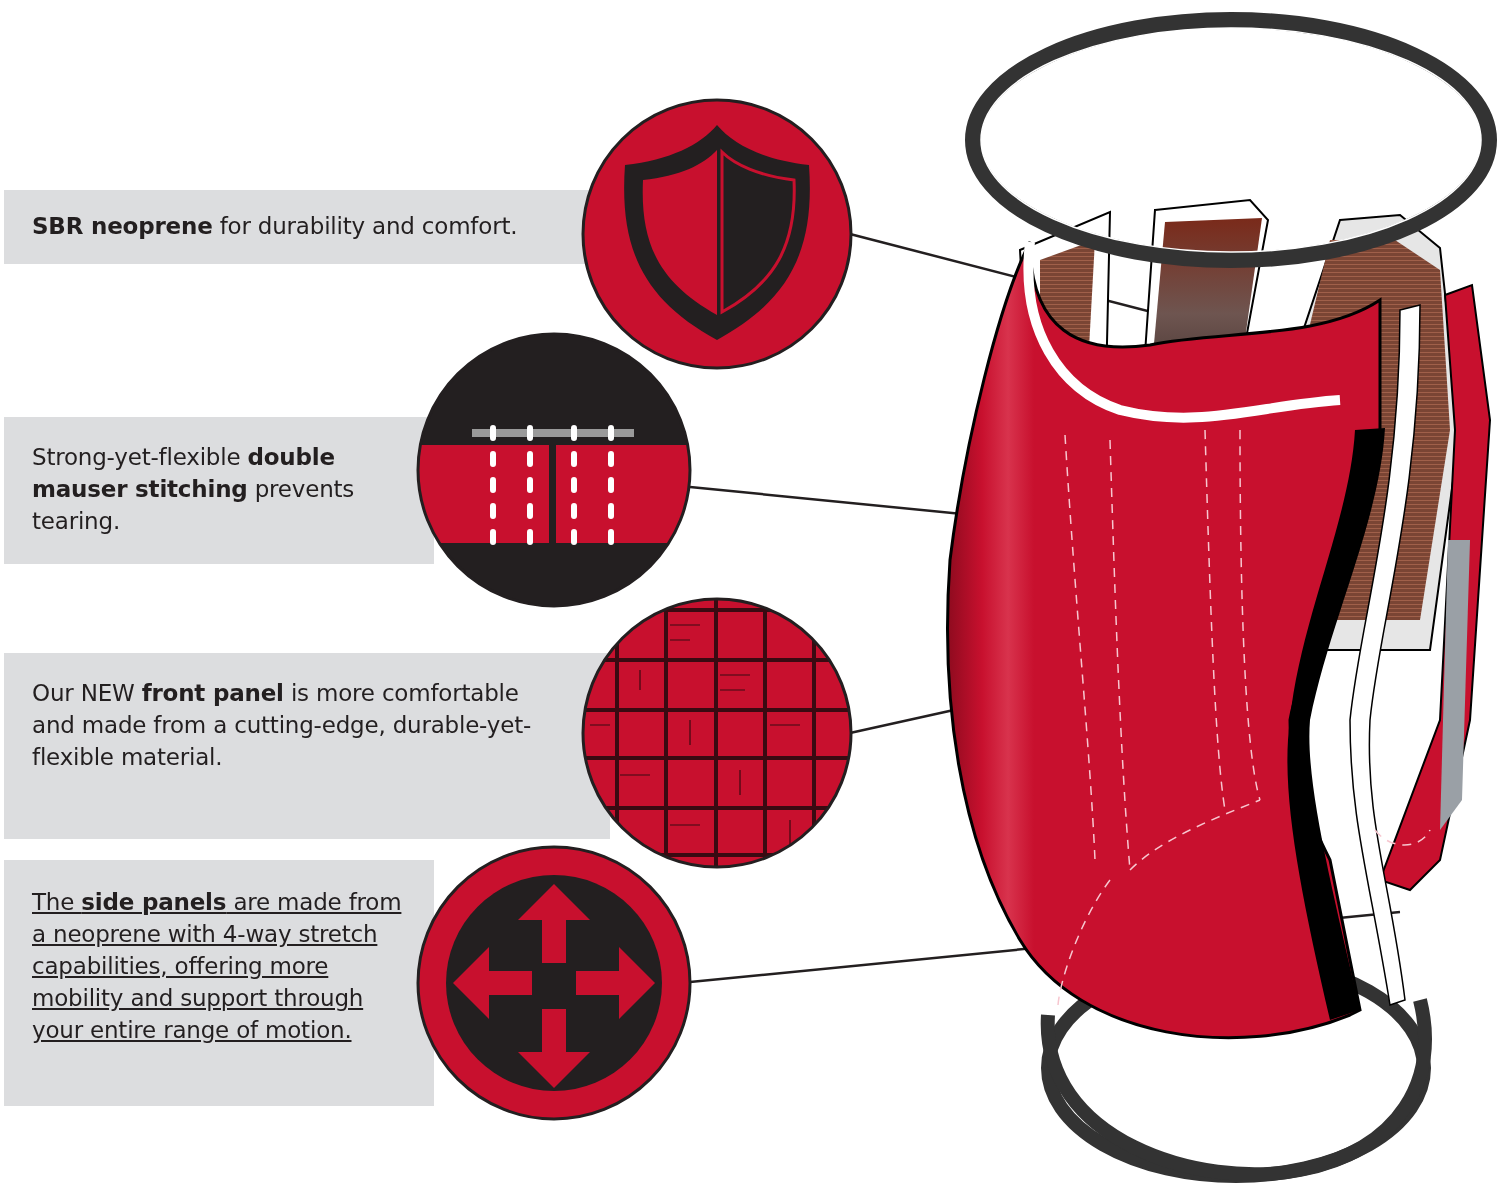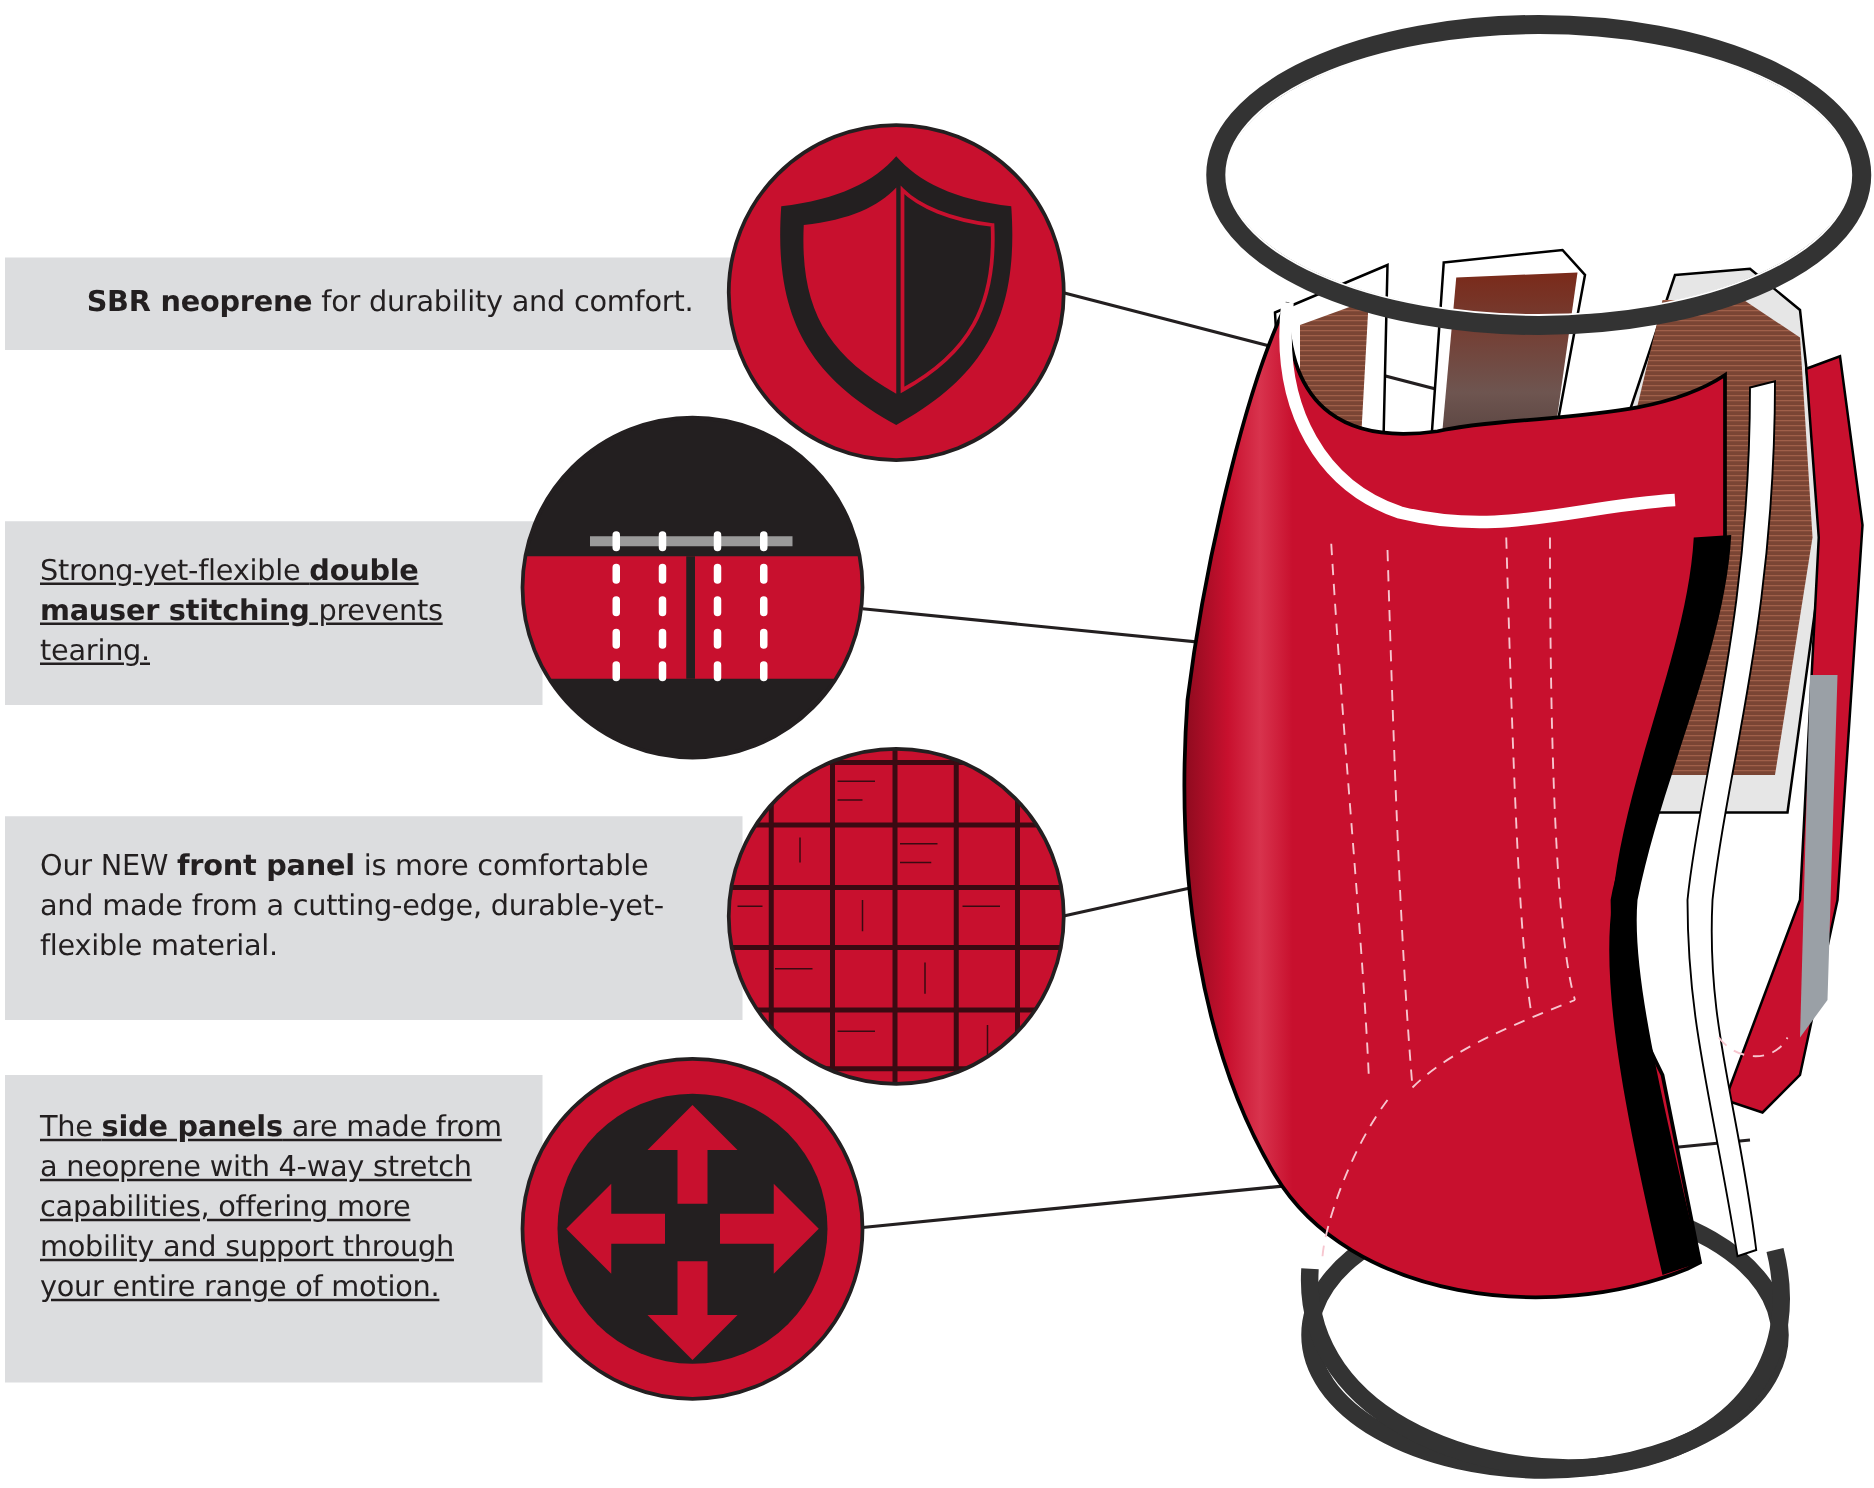--- a/index.html
+++ b/index.html
@@ -1,38 +1,38 @@
 <!DOCTYPE html>
 <html><head>
 <meta charset="utf-8">
 <style>
   html, body { margin:0; padding:0; background:#ffffff; }
   body { width:1499px; height:1190px; position:relative; overflow:hidden; font-family:"DejaVu Sans", sans-serif; }
   .band { position:absolute; left:4px; background:#dcdddf; }
   .band-text { position:absolute; left:28px; color:#231f20; font-size:23px; line-height:32px; letter-spacing:-0.2px; }
   .band-text b { font-weight:bold; }
-  #b1 { top:206px; width:590px; height:74px;text-align:center; }
+  #b1 { top:190px; width:590px; height:74px; }
   #b1 .band-text { top:20px; }
   #b2 { top:417px; width:430px; height:147px; }
   #b2 .band-text { top:24px; }
-  #b3 { top:653px; width:590px; height:163px; }
+  #b3 { top:653px; width:590px; height:186px;padding-left:16px; }
   #b3 .band-text { top:24px; }
   #b4 { top:860px; width:430px; height:246px; }
   #b4 .band-text { top:26px;text-decoration:underline; }
   svg.art { position:absolute; left:0; top:0; }
 </style>
 </head>
 <body>
 
 <div class="band" id="b1">
   <div class="band-text" style="width:560px;"><span></span><b>SBR neoprene</b><span> for durability and comfort.</span></div>
 </div>
 
 <div class="band" id="b2">
-  <div class="band-text" style="width:330px;text-decoration:underline;"><span>Strong-yet-flexible </span><b>double mauser stitching</b><span> prevents tearing.</span></div>
+  <div class="band-text" style="width:330px;"><span>Strong-yet-flexible </span><b>double mauser stitching</b><span> prevents tearing.</span></div>
 </div>
 
 <div class="band" id="b3">
   <div class="band-text" style="width:520px;"><span>Our NEW </span><b>front panel</b><span> is more comfortable and made from a cutting-edge, durable-yet-flexible material.</span></div>
 </div>
 
 <div class="band" id="b4">
   <div class="band-text" style="width:380px;"><span>The </span><b>side panels</b><span> are made from a neoprene with 4-way stretch capabilities, offering more mobility and support through your entire range of motion.</span></div>
 </div>
 

